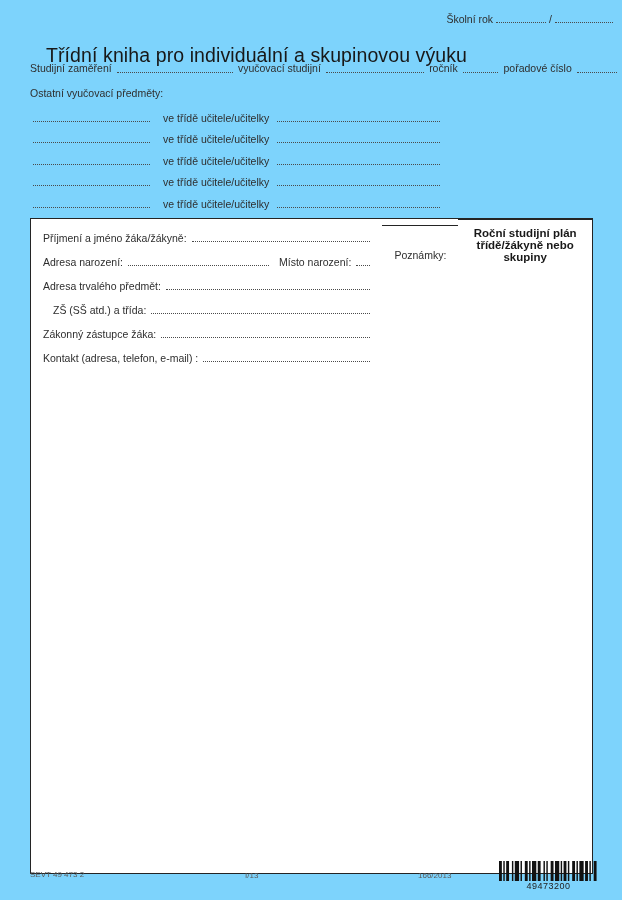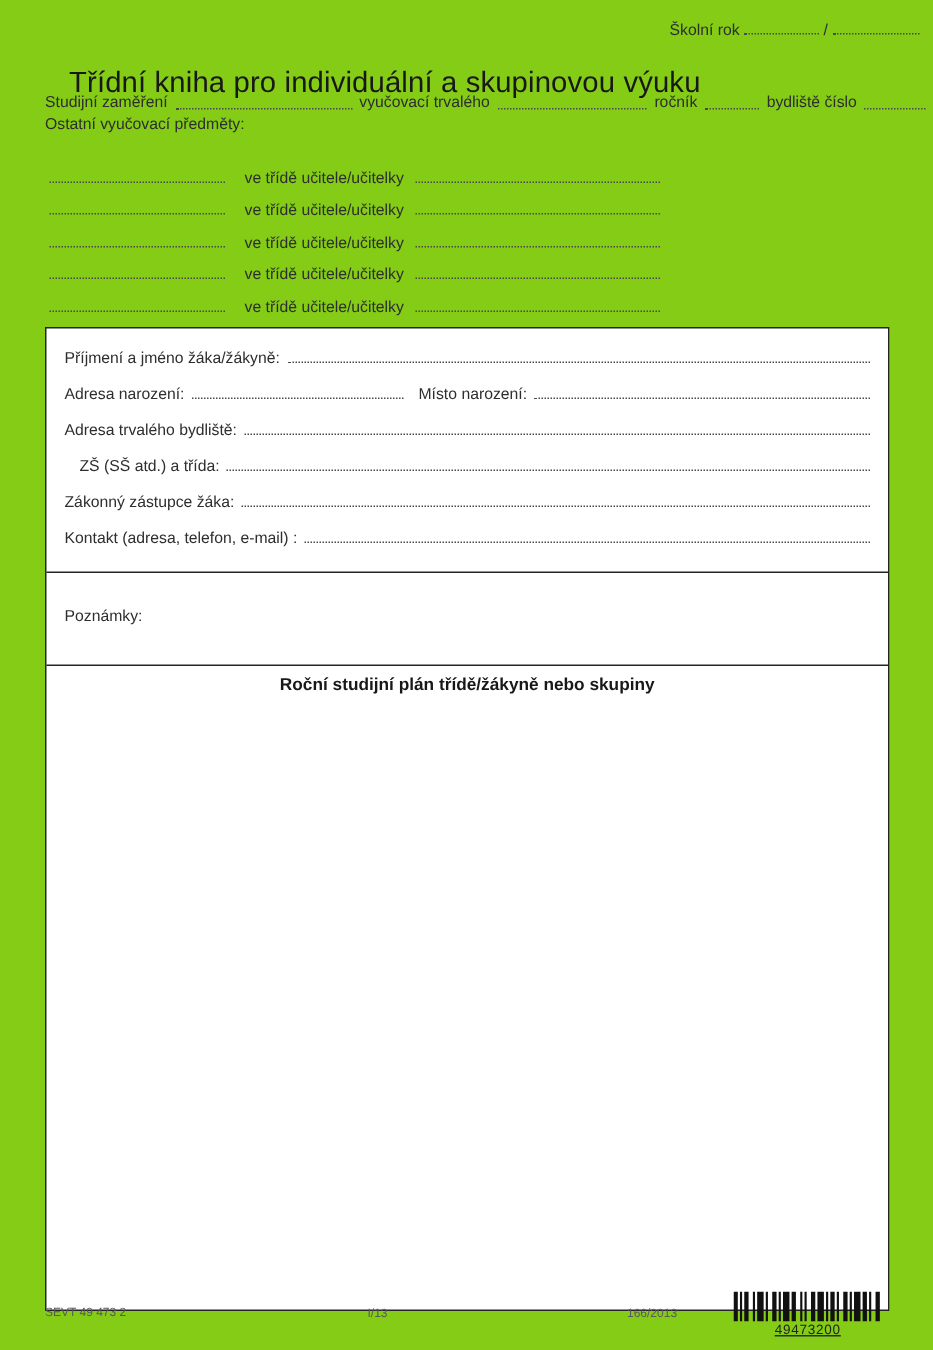--- a/index.html
+++ b/index.html
@@ -1,20 +1,20 @@
 <!DOCTYPE html>
 <html><head>
 <meta charset="utf-8">
 <style>
   html, body { margin: 0; padding: 0; background: #ffffff; }
   .page {
     position: relative;
     width: 622px;
     height: 900px;
-    background: #84cc16;
+    background: #7dd3fc;
     font-family: "Liberation Sans", sans-serif;
     color: #2e2e2e;
     overflow: hidden;
   }
 
   
   .dots {
     display: inline-block;
     border-bottom: 1.5px dotted #4a4a4a;
     height: 10px;
@@ -51,21 +51,21 @@
   }
   .subject-line .lbl { white-space: nowrap; }
   .subject-line .dots { margin: 0 5px; }
   .sl-d1 { flex-grow: 1.3; }
   .sl-d2 { flex-grow: 1.1; }
   .sl-d3 { flex-grow: 0.4; }
   .sl-d4 { flex-grow: 0.45; margin-right: 0 !important; }
 
   .other-subjects {
     position: absolute;
-    left: 30px; top: 77px;
+    left: 30px; top: 87px;
     font-size: 10.5px;
   }
 
   .teacher-rows {
     position: absolute;
     left: 33px; top: 111px;
     width: 407px;
   }
   .trow {
     display: flex; align-items: baseline;
@@ -75,21 +75,21 @@
   .trow .d1 { width: 117px; }
   .trow .lbl { margin: 0 8px 0 13px; white-space: nowrap; }
   .trow .d2 { flex: 1; }
 
   
   .main-box {
     position: absolute;
     left: 30px; top: 218px;
     width: 561px; height: 654px;
     border: 1.6px solid #242424;
-    display: flex; flex-direction: column;
+    display: flex; flex-direction: row;
     background: #ffffff;
   }
   .fields { padding: 12px 12px 0 12px; }
   .frow {
     display: flex; align-items: baseline;
     height: 24px;
     font-size: 10.5px;
   }
   .frow .lbl { white-space: nowrap; margin-right: 5px; }
   .col1 { display: flex; align-items: baseline; width: 226px; flex: 0 0 auto; }
@@ -121,23 +121,22 @@
     font-size: 8px;
     color: #5a5a5a;
     white-space: nowrap;
   }
   .f-sevt    { left: 30px;  top: 870px; }
   .f-edition { left: 245px; top: 871px; }
   .f-order   { left: 418px; top: 871px; }
 
   .barcode {
     position: absolute;
-    left: 489px; top: 861px;
+    left: 499px; top: 861px;
     width: 99px;
-    text-decoration: underline;
   }
   .barcode-bars { width: 99px; height: 20px; }
   .barcode-bars svg { display: block; }
   .barcode-number {
     text-align: center;
     font-size: 9px;
     color: #222;
     margin-top: 0px;
     letter-spacing: 0.5px;
   }
@@ -152,25 +151,25 @@
     <span class="dots dots-fixed sy-d1"></span>
     <span>/</span>
     <span class="dots dots-fixed sy-d2"></span>
   </div>
 
   <h1 class="page-title">Třídní kniha pro individuální a skupinovou výuku</h1>
 
   <div class="subject-line">
     <span class="lbl">Studijní zaměření</span>
     <span class="dots sl-d1"></span>
-    <span class="lbl">vyučovací trvalého</span>
+    <span class="lbl">vyučovací studijní</span>
     <span class="dots sl-d2"></span>
     <span class="lbl">ročník</span>
     <span class="dots sl-d3"></span>
-    <span class="lbl">bydliště číslo</span>
+    <span class="lbl">pořadové číslo</span>
     <span class="dots sl-d4"></span>
   </div>
 
   <div class="other-subjects">Ostatní vyučovací předměty:</div>
 
   <div class="teacher-rows">
     <div class="trow">
       <span class="dots d1 dots-fixed"></span>
       <span class="lbl">ve třídě učitele/učitelky</span>
       <span class="dots d2"></span>
@@ -208,21 +207,21 @@
       <div class="frow">
         <span class="col1">
           <span class="lbl">Adresa narození:</span>
           <span class="dots"></span>
         </span>
         <span class="col2-lbl">Místo narození:</span>
         <span class="dots"></span>
       </div>
 
       <div class="frow">
-        <span class="lbl">Adresa trvalého bydliště:</span>
+        <span class="lbl">Adresa trvalého předmět:</span>
         <span class="dots"></span>
       </div>
 
       <div class="frow">
         <span class="col2-lbl">ZŠ (SŠ atd.) a třída:</span>
         <span class="dots"></span>
       </div>
 
       <div class="frow">
         <span class="lbl">Zákonný zástupce žáka:</span>

